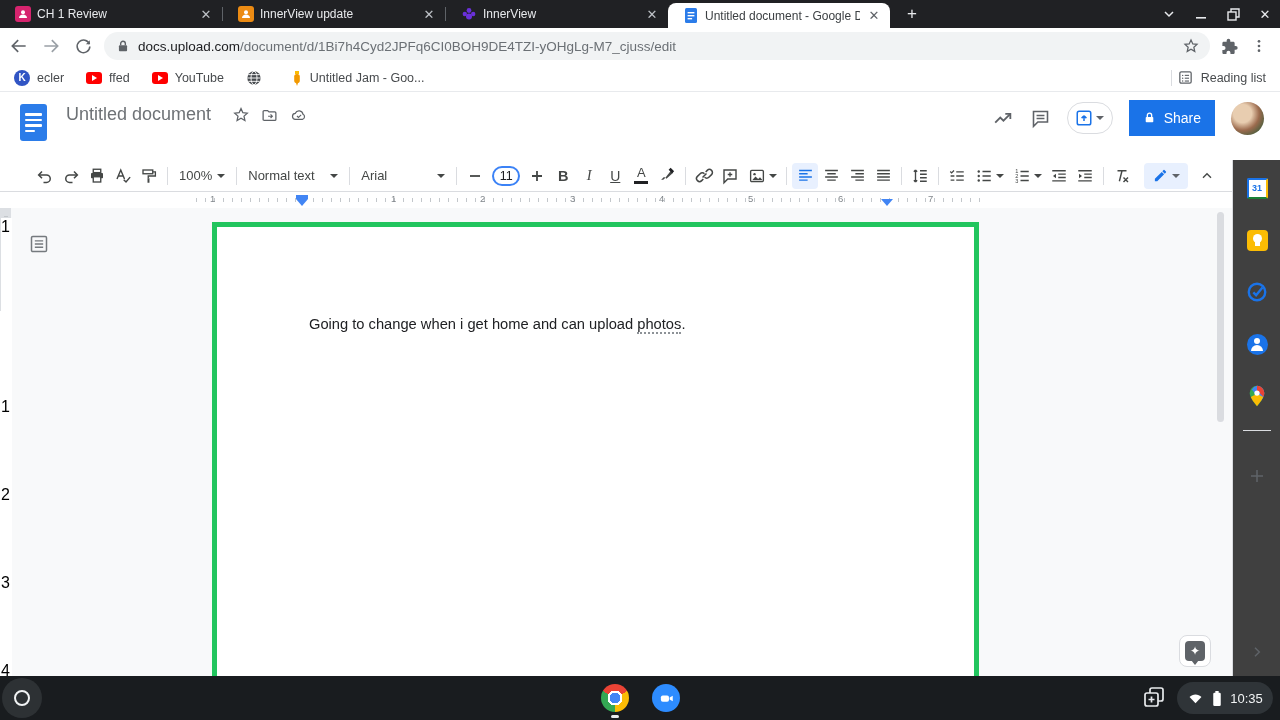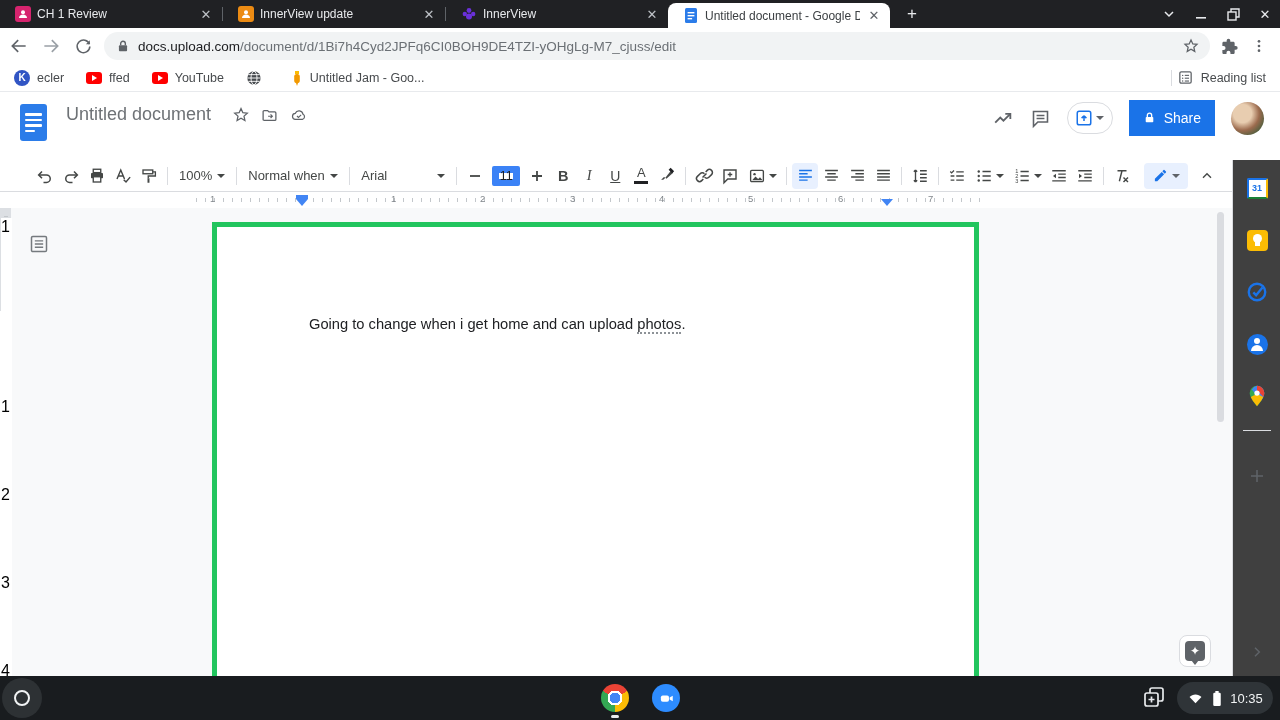--- a/index.html
+++ b/index.html
@@ -55,21 +55,21 @@
   .present-btn { width:46px; height:32px; border:1px solid #dadce0; border-radius:16px; display:flex; align-items:center; justify-content:center; gap:3px; }
   .share-btn { height:36px; background:#1a73e8; border-radius:0; color:#fff; font-size:14px; font-weight:500; display:flex; align-items:center; gap:8px; padding:0 14px; }
   .avatar { width:33px; height:33px; border-radius:50%; background:radial-gradient(circle at 35% 35%, #e8cdb0 0 30%, #9c6b4e 55%, #4d5e3e 80%); }
 
   
   .docs-toolbar { left:0; top:160px; width:1232px; height:32px; background:#fff; border-bottom:1px solid #dadce0; display:flex; align-items:center; padding-left:32px; color:#444746; }
   .tbtn { min-width:26px; height:26px; display:flex; align-items:center; justify-content:center; border-radius:4px; }
   .tsep { width:1px; height:18px; background:#dadce0; margin:0 5px; }
   .tsel { display:flex; align-items:center; gap:5px; font-size:13px; color:#444746; padding:0 6px; height:26px; }
   .caret { width:0; height:0; border-left:4px solid transparent; border-right:4px solid transparent; border-top:4.5px solid #444746; }
-  .fontsize-box { width:28px; height:20px; border:7px solid #3b82f6; border-radius:2px; font-size:12.5px; display:flex; align-items:center; justify-content:center; color:#202124; margin:0 4px; }
+  .fontsize-box { width:28px; height:20px; border:2px solid #3b82f6; border-radius:10px; font-size:12.5px; display:flex; align-items:center; justify-content:center; color:#202124; margin:0 4px; }
   .txtb { font-size:14.5px; font-weight:bold; }
   .txti { font-size:14.5px; font-style:italic; font-family:"Liberation Serif", serif; }
   .txtu { font-size:14px; text-decoration:underline; }
   .colorA { font-size:13px; line-height:12px; text-align:center; }
   .colorA .bar { display:block; width:14px; height:3.5px; background:#202124; margin-top:1.5px; }
   .tbtn.active-blue { background:#e8f0fe; }
   .edit-pill { margin-left:auto; margin-right:6px; width:44px; height:26px; background:#e8f0fe; border-radius:4px; display:flex; align-items:center; justify-content:center; gap:4px; }
 
   
   .hruler { left:0; top:192px; width:1232px; height:16px; background:#fff; }
@@ -357,21 +357,21 @@
         <rect x="10" y="15" width="2.6" height="6" fill="#444746"></rect>
       </svg>
     </div>
   <div class="tsep"></div>
   <div class="tsel">
     <span>100%</span>
     <span class="caret"></span>
   </div>
   <div class="tsep"></div>
   <div class="tsel" style="width:102px; justify-content:space-between">
-    <span>Normal when</span>
+    <span>Normal text</span>
     <span class="caret"></span>
   </div>
   <div class="tsep"></div>
   <div class="tsel" style="width:96px; justify-content:space-between">
     <span>Arial</span>
     <span class="caret"></span>
   </div>
   <div class="tsep"></div>
   <div class="tbtn">
       <svg width="12" height="12" viewBox="0 0 12 12">

